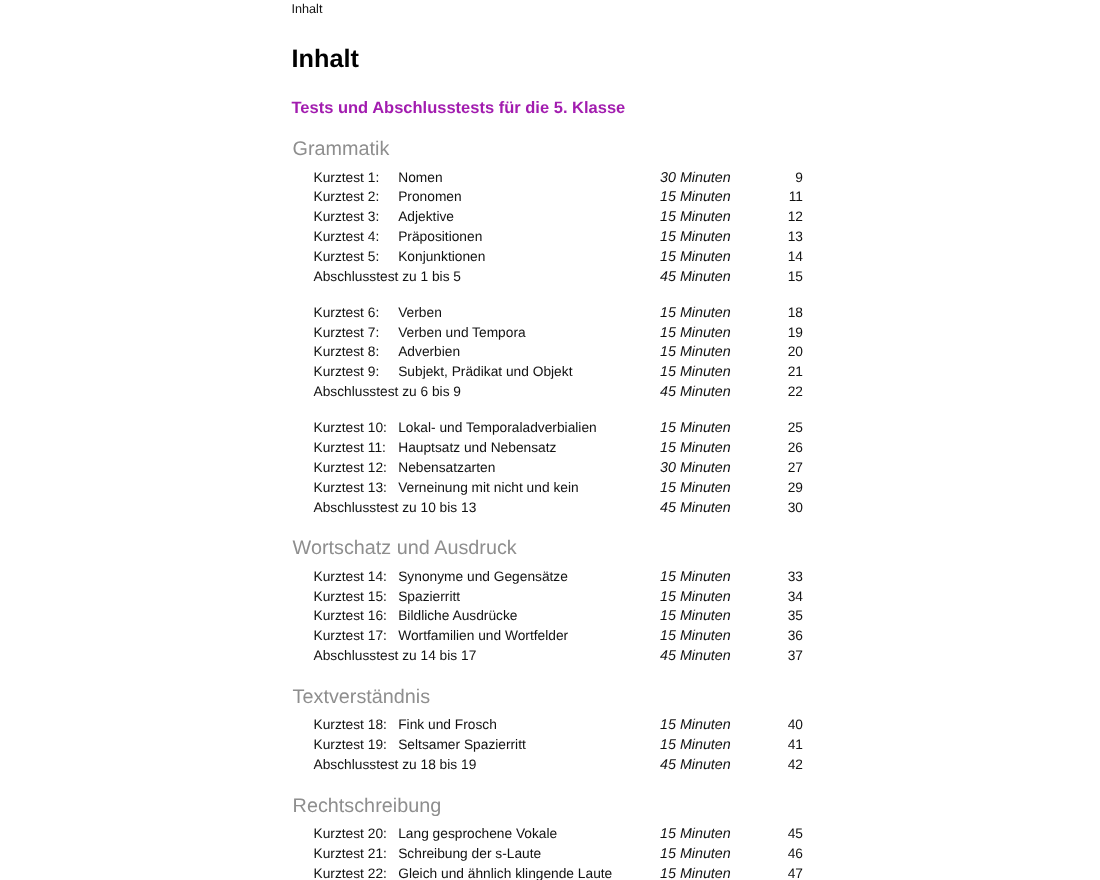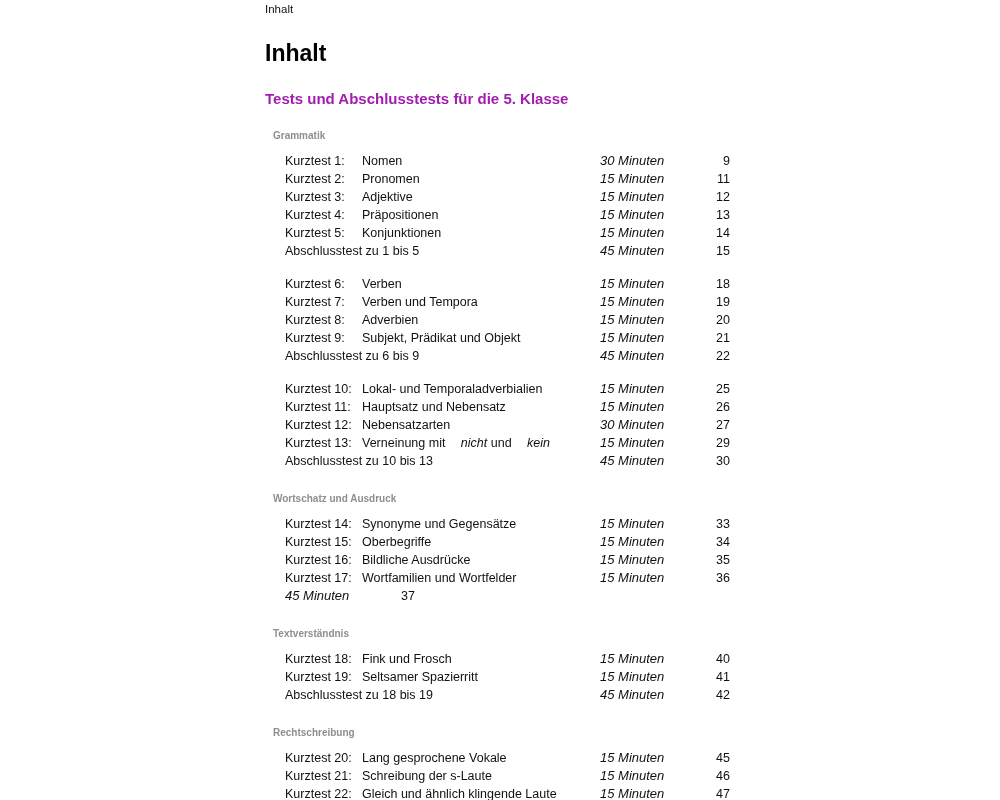--- a/index.html
+++ b/index.html
@@ -37,24 +37,24 @@
     color: #000000;
   }
   .page-subtitle {
     margin: 24px 0 0 0;
     font-size: 15px;
     line-height: 17px;
     font-weight: bold;
     color: #a21caf;
   }
   .section-heading {
-    margin: 20px 0 8px 8px;
-    font-size: 10px;
+    margin: 20px 0 8px 1px;
+    font-size: 18px;
     line-height: 17px;
-    font-weight: bold;
+    font-weight: normal;
     color: var(--heading-color, #8e8e8e);
   }
   .group + .group {
     margin-top: 15px;
   }
   .row {
     display: flex;
     align-items: baseline;
     padding-left: 20px;
     font-size: 12.5px;
@@ -63,22 +63,20 @@
   .row .label {
     flex: none;
     width: 77px;
     font-weight: normal;
   }
   .row .title {
     flex: 1;
     min-width: 0;
   }
   .row .title .it {
-    font-style: italic;
-    margin-left: 12px;
   }
   .row.summary .label {
     flex: 1;
     width: auto;
   }
   .row .duration {
     flex: none;
     width: 100px;
     font-size: 13px;
     font-style: italic;
@@ -204,37 +202,38 @@
           <div class="section-heading">Wortschatz und Ausdruck</div>
           <div class="group">
             <div class="row">
               <span class="label">Kurztest 14:</span>
               <span class="title">Synonyme und Gegensätze</span>
               <span class="duration">15 Minuten</span>
               <span class="page-num">33</span>
             </div>
             <div class="row">
               <span class="label">Kurztest 15:</span>
-              <span class="title">Oberbegriffe</span>
+              <span class="title">Spazierritt</span>
               <span class="duration">15 Minuten</span>
               <span class="page-num">34</span>
             </div>
             <div class="row">
               <span class="label">Kurztest 16:</span>
               <span class="title">Bildliche Ausdrücke</span>
               <span class="duration">15 Minuten</span>
               <span class="page-num">35</span>
             </div>
             <div class="row">
               <span class="label">Kurztest 17:</span>
               <span class="title">Wortfamilien und Wortfelder</span>
               <span class="duration">15 Minuten</span>
               <span class="page-num">36</span>
             </div>
             <div class="row summary">
+              <span class="label">Abschlusstest zu 14 bis 17</span>
               <span class="duration">45 Minuten</span>
               <span class="page-num">37</span>
             </div>
           </div>
         </div>
         <div class="section">
           <div class="section-heading">Textverständnis</div>
           <div class="group">
             <div class="row">
               <span class="label">Kurztest 18:</span>

